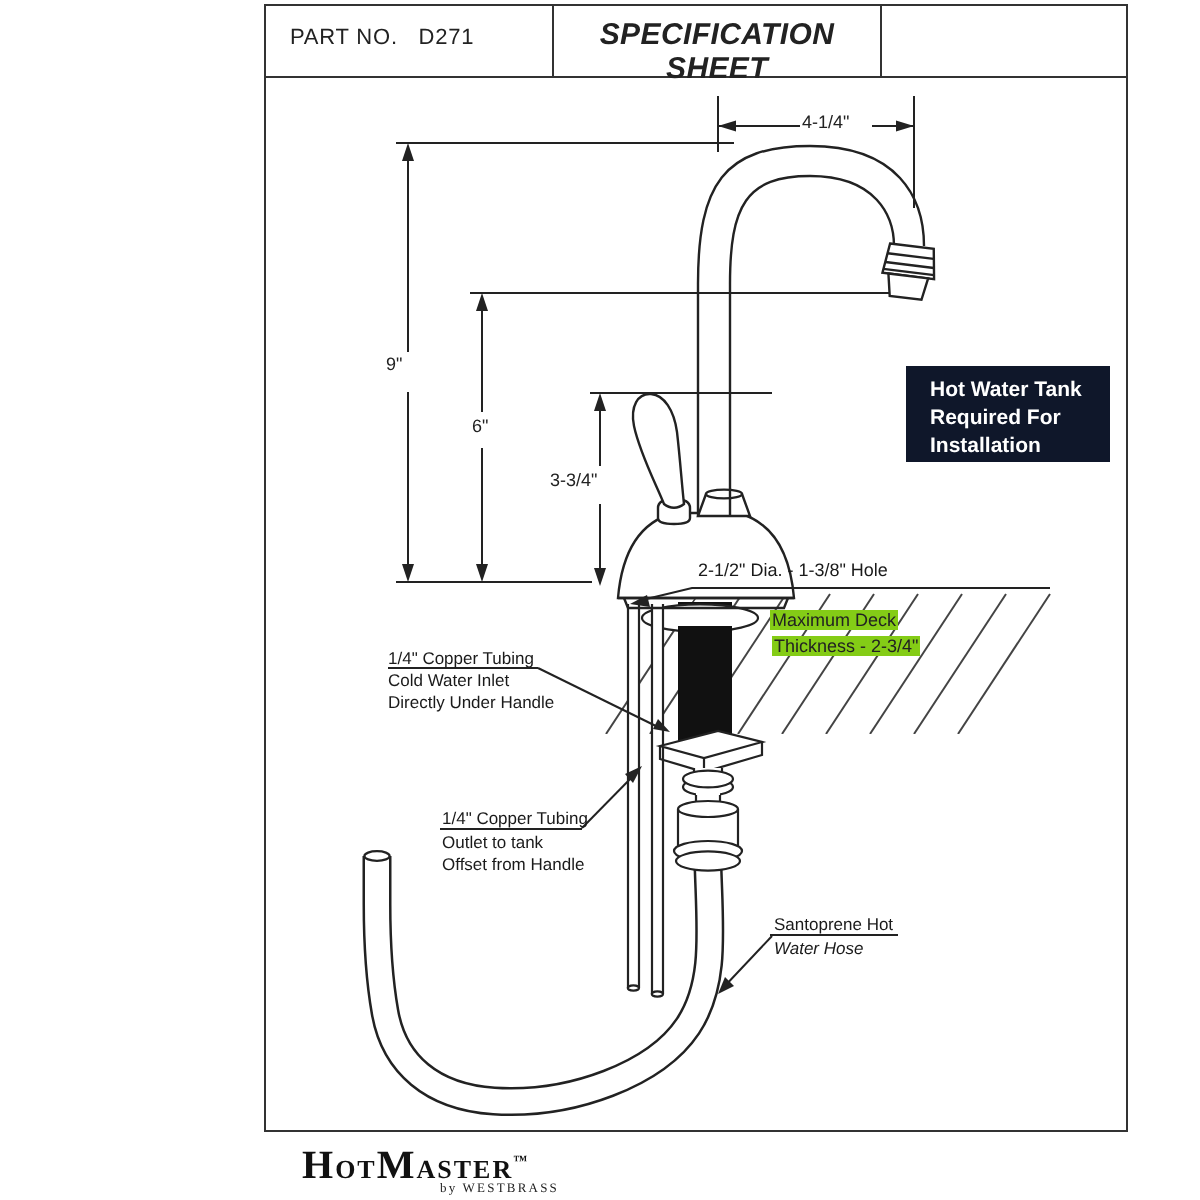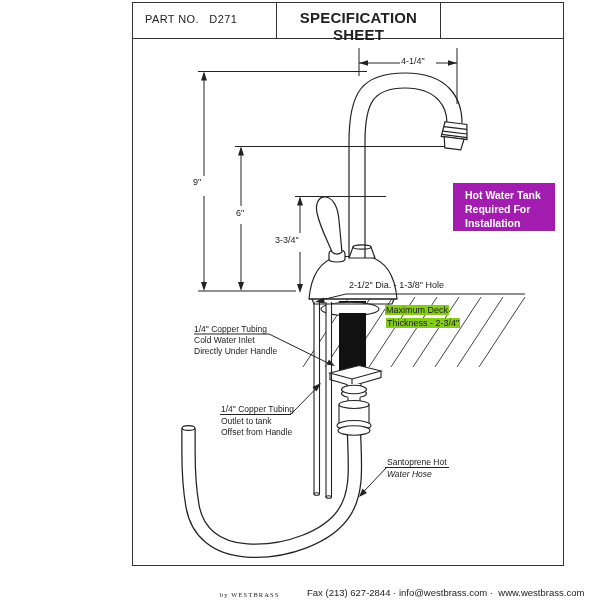--- a/index.html
+++ b/index.html
@@ -5,21 +5,21 @@
   html,body{margin:0;padding:0;background:#fff;}
   #page{position:relative;width:600px;height:600px;background:#fff;
         font-family:"Liberation Sans",sans-serif;color:#222;overflow:hidden;margin-left:48px;}
   .abs{position:absolute;}
   #sheet-border{left:84px;top:2px;width:430px;height:562px;border:1.2px solid #333;}
   #header-divider{left:84px;top:38px;width:431px;border-top:1.1px solid #333;}
   .vdiv{top:3px;height:35px;border-left:1.1px solid #333;}
   #vdiv1{left:228px;} #vdiv2{left:392px;}
   #part-no{left:97px;top:13px;font-size:11px;letter-spacing:.4px;white-space:pre;}
   #sheet-title{left:229px;top:9px;width:163px;text-align:center;font-size:15px;
-               font-weight:600;letter-spacing:.2px;}
+               font-weight:600;letter-spacing:.2px;font-style:italic;}
   #product-desc{left:398px;top:7px;width:112px;font-size:8px;line-height:10px;color:#333;}
   #notice-box{left:405px;top:183px;width:90px;height:38px;background:#1b1b1b;color:#fff;
               font-size:10.5px;font-weight:bold;line-height:14px;padding:5px 0 5px 12px;}
   .dim-label{font-size:9px;background:#fff;padding:0 1px;white-space:pre;}
   .callout{font-size:8.5px;color:#1a1a1a;white-space:pre;}
   .deck-label{font-size:9px;background:#84cc16;padding:0 1px;white-space:pre;}
   #footer-logo{left:103px;top:572px;font-family:"Liberation Serif",serif;font-weight:bold;
                color:#111;letter-spacing:1px;white-space:pre;}
   #footer-logo .big{font-size:20px;}
   #footer-logo .sc{font-size:13px;}
@@ -157,21 +157,21 @@
     </g>
   </svg>
 
   <div id="sheet-border" class="abs"></div>
   <div id="header-divider" class="abs"></div>
   <div id="vdiv1" class="abs vdiv"></div>
   <div id="vdiv2" class="abs vdiv"></div>
   <div id="part-no" class="abs">PART NO.   D271</div>
   <div id="sheet-title" class="abs">SPECIFICATION SHEET</div>
 
-  <div id="notice-box" class="abs" style="background: #a21caf;">
+  <div id="notice-box" class="abs" style="background: #0f172a;">
     <div>Hot Water Tank</div>
     <div>Required For</div>
     <div>Installation</div>
   </div>
 
   <div class="abs dim-label" style="left:144px;top:177px;">9"</div>
   <div class="abs dim-label" style="left:187px;top:208px;">6"</div>
   <div class="abs dim-label" style="left:226px;top:235px;">3-3/4"</div>
   <div class="abs dim-label" style="left:352px;top:56px;">4-1/4"</div>
 
@@ -180,16 +180,16 @@
   <div class="abs deck-label" style="left:338px;top:317.5px;">Thickness - 2-3/4"</div>
   <div class="abs callout" style="left:146px;top:323.5px;">1/4" Copper Tubing</div>
   <div class="abs callout" style="left:146px;top:335px;">Cold Water Inlet</div>
   <div class="abs callout" style="left:146px;top:346px;">Directly Under Handle</div>
   <div class="abs callout" style="left:173px;top:404px;">1/4" Copper Tubing</div>
   <div class="abs callout" style="left:173px;top:416px;">Outlet to tank</div>
   <div class="abs callout" style="left:173px;top:427px;">Offset from Handle</div>
   <div class="abs callout" style="left:339px;top:457px;">Santoprene Hot</div>
   <div class="abs callout" style="left:339px;top:469px;font-style:italic;">Water Hose</div>
 
+  <div id="footer-logo" class="abs"><span class="big">H</span><span class="sc">OT</span><span class="big">M</span><span class="sc">ASTER</span><span class="tm">™</span></div>
   <div id="footer-byline" class="abs">by WESTBRASS</div>
-  <div id="addr2" class="abs">Fax (213) 627-2844 · info@westbrass.com ·  www.westbrass.com</div>
 
 </div>
 
 </body></html>

